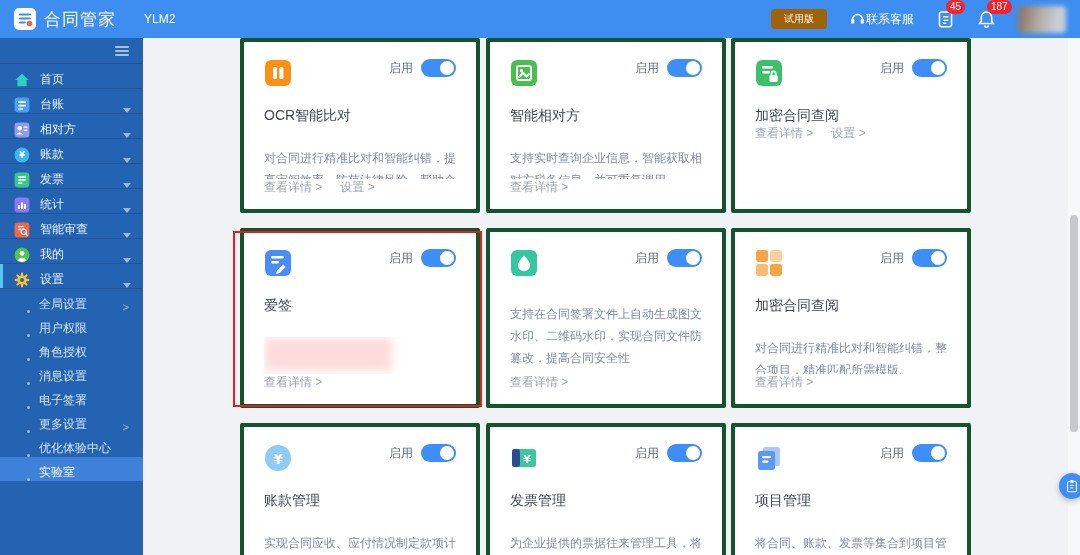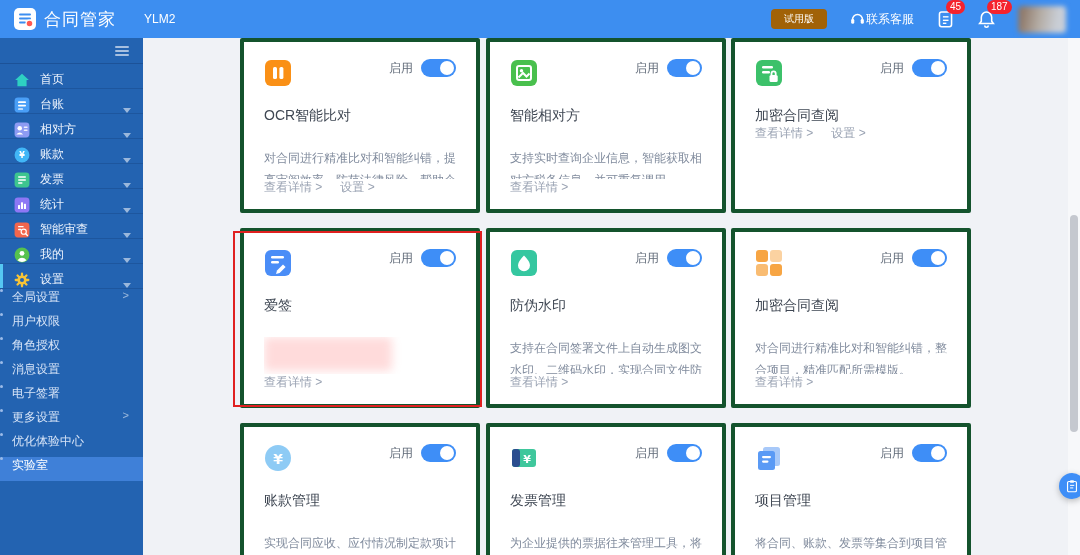--- a/index.html
+++ b/index.html
@@ -21,21 +21,21 @@
 
 .sidebar{position:absolute;left:0;top:38px;width:143px;height:517px;background:#2363b1;color:#fff;overflow:hidden}
 .collapse-row{height:26px;display:flex;align-items:center;justify-content:flex-end;padding-right:14px;border-bottom:1px solid rgba(10,40,90,.28)}
 .hamburger{width:14px;cursor:pointer}
 .hamburger span{display:block;height:2px;background:rgba(255,255,255,.6);margin:2px 0;border-radius:1px}
 .sb-item{height:25px;display:flex;align-items:flex-end;padding:0 12px 0 14px;font-size:12px;border-bottom:1px solid rgba(10,40,90,.22);cursor:pointer;position:relative}
 .sb-ic{width:16px;height:16px;margin-right:10px;display:flex;align-items:center;justify-content:center}
 .sb-label{flex:1;color:#eef4fd}
 .caret{width:0;height:0;border-left:4px solid transparent;border-right:4px solid transparent;border-top:5px solid rgba(255,255,255,.55)}
 .sb-item.parent-active::before{content:"";position:absolute;left:0;top:0;bottom:0;width:3px;background:#55c7f2}
-.sb-sub{height:24px;display:flex;align-items:flex-start;font-size:12px;color:#d7e4f7;cursor:pointer}
+.sb-sub{height:24px;display:flex;align-items:flex-end;padding-left:27px;font-size:12px;color:#d7e4f7;cursor:pointer}
 .sb-sub .dot{width:3px;height:3px;border-radius:50%;background:#9cbbe8;margin-right:9px}
 .sub-arrow{margin-left:auto;margin-right:14px;color:rgba(255,255,255,.55);font-size:11px}
 .sb-sub.active{background:#3f80d8;color:#fff}
 
 
 .content{position:absolute;left:143px;top:38px;width:937px;height:517px;background:#f0f2f6;overflow:hidden}
 .card{position:absolute;width:240px;background:#fff;border:4px solid #14532d;border-radius:2px;padding:17px 20px 13px;display:flex;flex-direction:column}
 .card-top{display:flex;align-items:flex-start;justify-content:space-between}
 .enable{display:flex;align-items:center;gap:8px}
 .enable-label{font-size:12px;color:#606a78}
@@ -356,21 +356,20 @@
               <rect x="1" y="1" width="26" height="26" rx="6" fill="#35c7a0"></rect>
               <path d="M14 6.5 q6 6 6 9.8 a6 6 0 0 1 -12 0 q0 -3.8 6 -9.8 Z" fill="#fff"></path>
             </svg></span>
           <span class="enable">
             <span class="enable-label">启用</span>
             <span class="toggle">
               <span class="knob"></span>
             </span>
           </span>
         </div>
-        <div class="card-title">防伪水印</div>
         <div class="card-body">
           <div class="desc">支持在合同签署文件上自动生成图文水印、二维码水印，实现合同文件防篡改，提高合同安全性</div>
         </div>
         <div class="card-links">
           <span>查看详情 &gt;</span>
         </div>
       </div>
       <div class="card" style="left: 588px; top: 190px; height: 180px;">
         <div class="card-top">
           <span class="card-ic"><svg width="28" height="28" viewBox="0 0 28 28" xmlns="http://www.w3.org/2000/svg">

